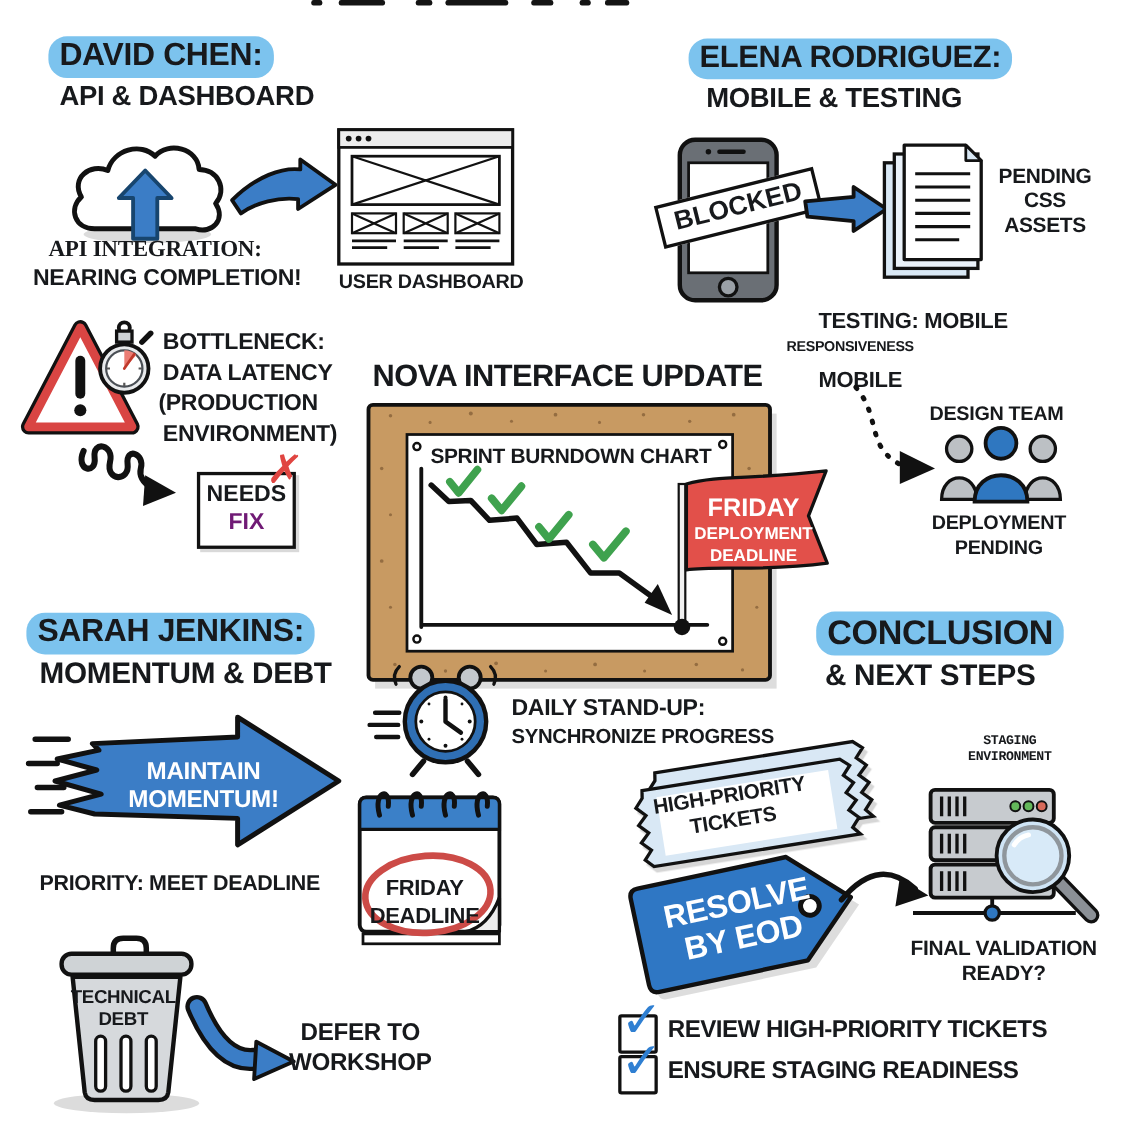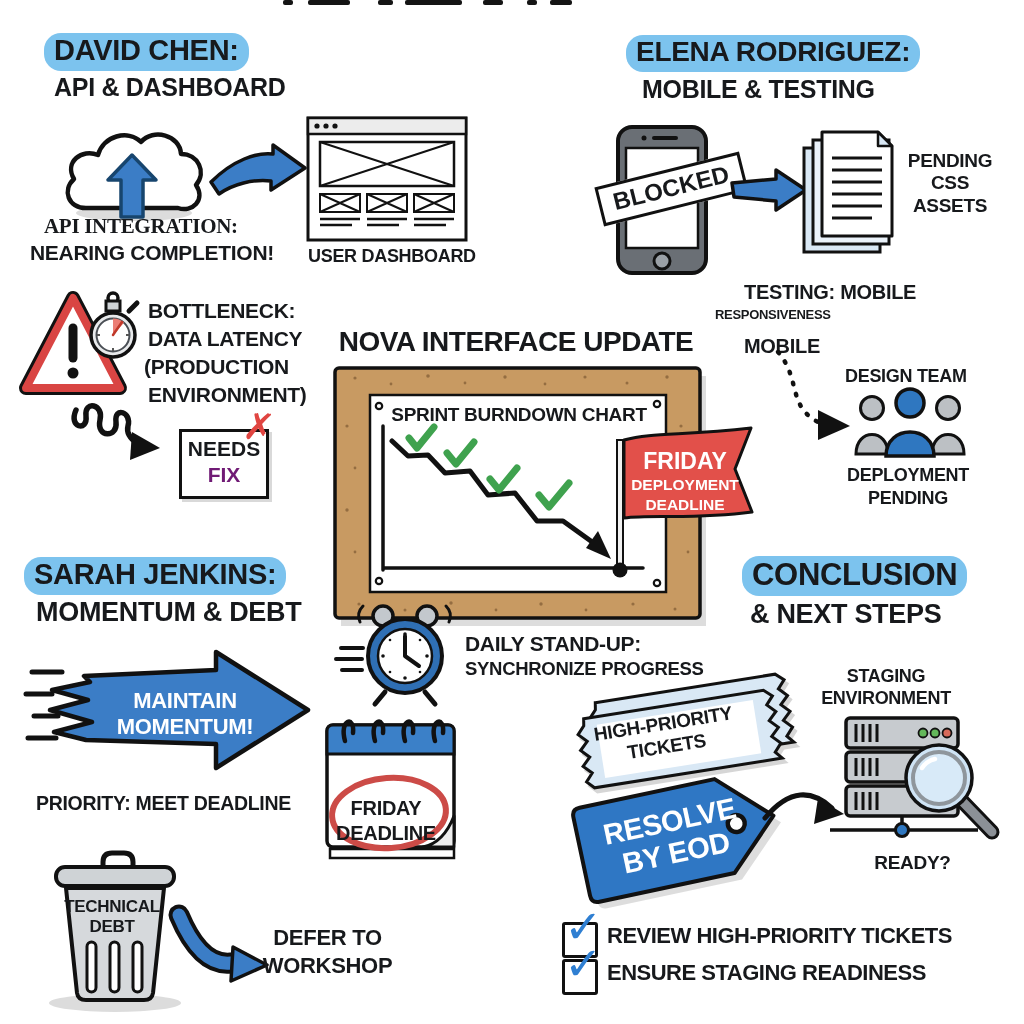--- a/index.html
+++ b/index.html
@@ -315,21 +315,21 @@
 <div class="lbl ctr" style="left:255px;top:924px;width:145px;font-size:22px;line-height:1.25;">
   <div>DEFER TO</div>
   <div>WORKSHOP</div>
 </div>
 
 <div class="lbl" style="left:742px;top:556px;font-size:31px;">
   <span class="hl">CONCLUSION</span>
 </div>
 <div class="lbl" style="left:750px;top:600px;font-size:27px;">&amp; NEXT STEPS</div>
 
-<div class="lbl ctr" style="left:816px;top:666px;width:140px;font-size:18px;line-height:1.22;">
+<div class="lbl ctr" style="left:848px;top:666px;width:140px;font-size:12px;line-height:1.22;font-family:Liberation Mono, monospace;">
   <div>STAGING</div>
   <div>ENVIRONMENT</div>
 </div>
 
 <svg style="left:552px;top:682px;filter:drop-shadow(3px 4px 0 #d6d6d6);" width="265" height="115" viewBox="0 0 265 115">
   <defs>
     <path id="tk" d="M14,0 L196,0 L204,7 L197,15 L205,23 L197,31 L205,39 L197,47 L205,55 L198,63 L204,70 L14,70 L7,63 L14,55 L6,47 L14,39 L6,31 L14,23 L6,15 L13,7 Z"></path>
   </defs>
   <g transform="translate(22,22) rotate(-9 105 35)">
     <use href="#tk" x="14" y="-14" fill="#d9e8f5" stroke="#111" stroke-width="3"></use>
@@ -375,20 +375,21 @@
   <g>
     <line x1="145" y1="90" x2="174" y2="120" stroke="#111" stroke-width="15" stroke-linecap="round"></line>
     <line x1="145" y1="90" x2="174" y2="120" stroke="#8b9096" stroke-width="9" stroke-linecap="round"></line>
     <circle cx="121" cy="66" r="33" fill="#cfe4f5" stroke="#111" stroke-width="3.5"></circle>
     <circle cx="121" cy="66" r="26" fill="#d8eaf8" stroke="#8f969c" stroke-width="4"></circle>
     <path d="M104,56 a21,21 0 0 1 13,-9" fill="none" stroke="#fff" stroke-width="4.5" stroke-linecap="round"></path>
   </g>
 </svg>
 
 <div class="lbl ctr" style="left:810px;top:851px;width:205px;font-size:19px;line-height:1.22;">
+  <div>FINAL VALIDATION</div>
   <div>READY?</div>
 </div>
 
 <div class="chkbox" style="left:562px;top:922px;"></div>
 <div class="chk" style="left:564px;top:904px;">✓</div>
 <div class="lbl" style="left:607px;top:924px;font-size:22px;letter-spacing:-0.5px;">REVIEW HIGH-PRIORITY TICKETS</div>
 
 <div class="chkbox" style="left:562px;top:959px;"></div>
 <div class="chk" style="left:564px;top:941px;">✓</div>
 <div class="lbl" style="left:607px;top:961px;font-size:22px;letter-spacing:-0.5px;">ENSURE STAGING READINESS</div>

